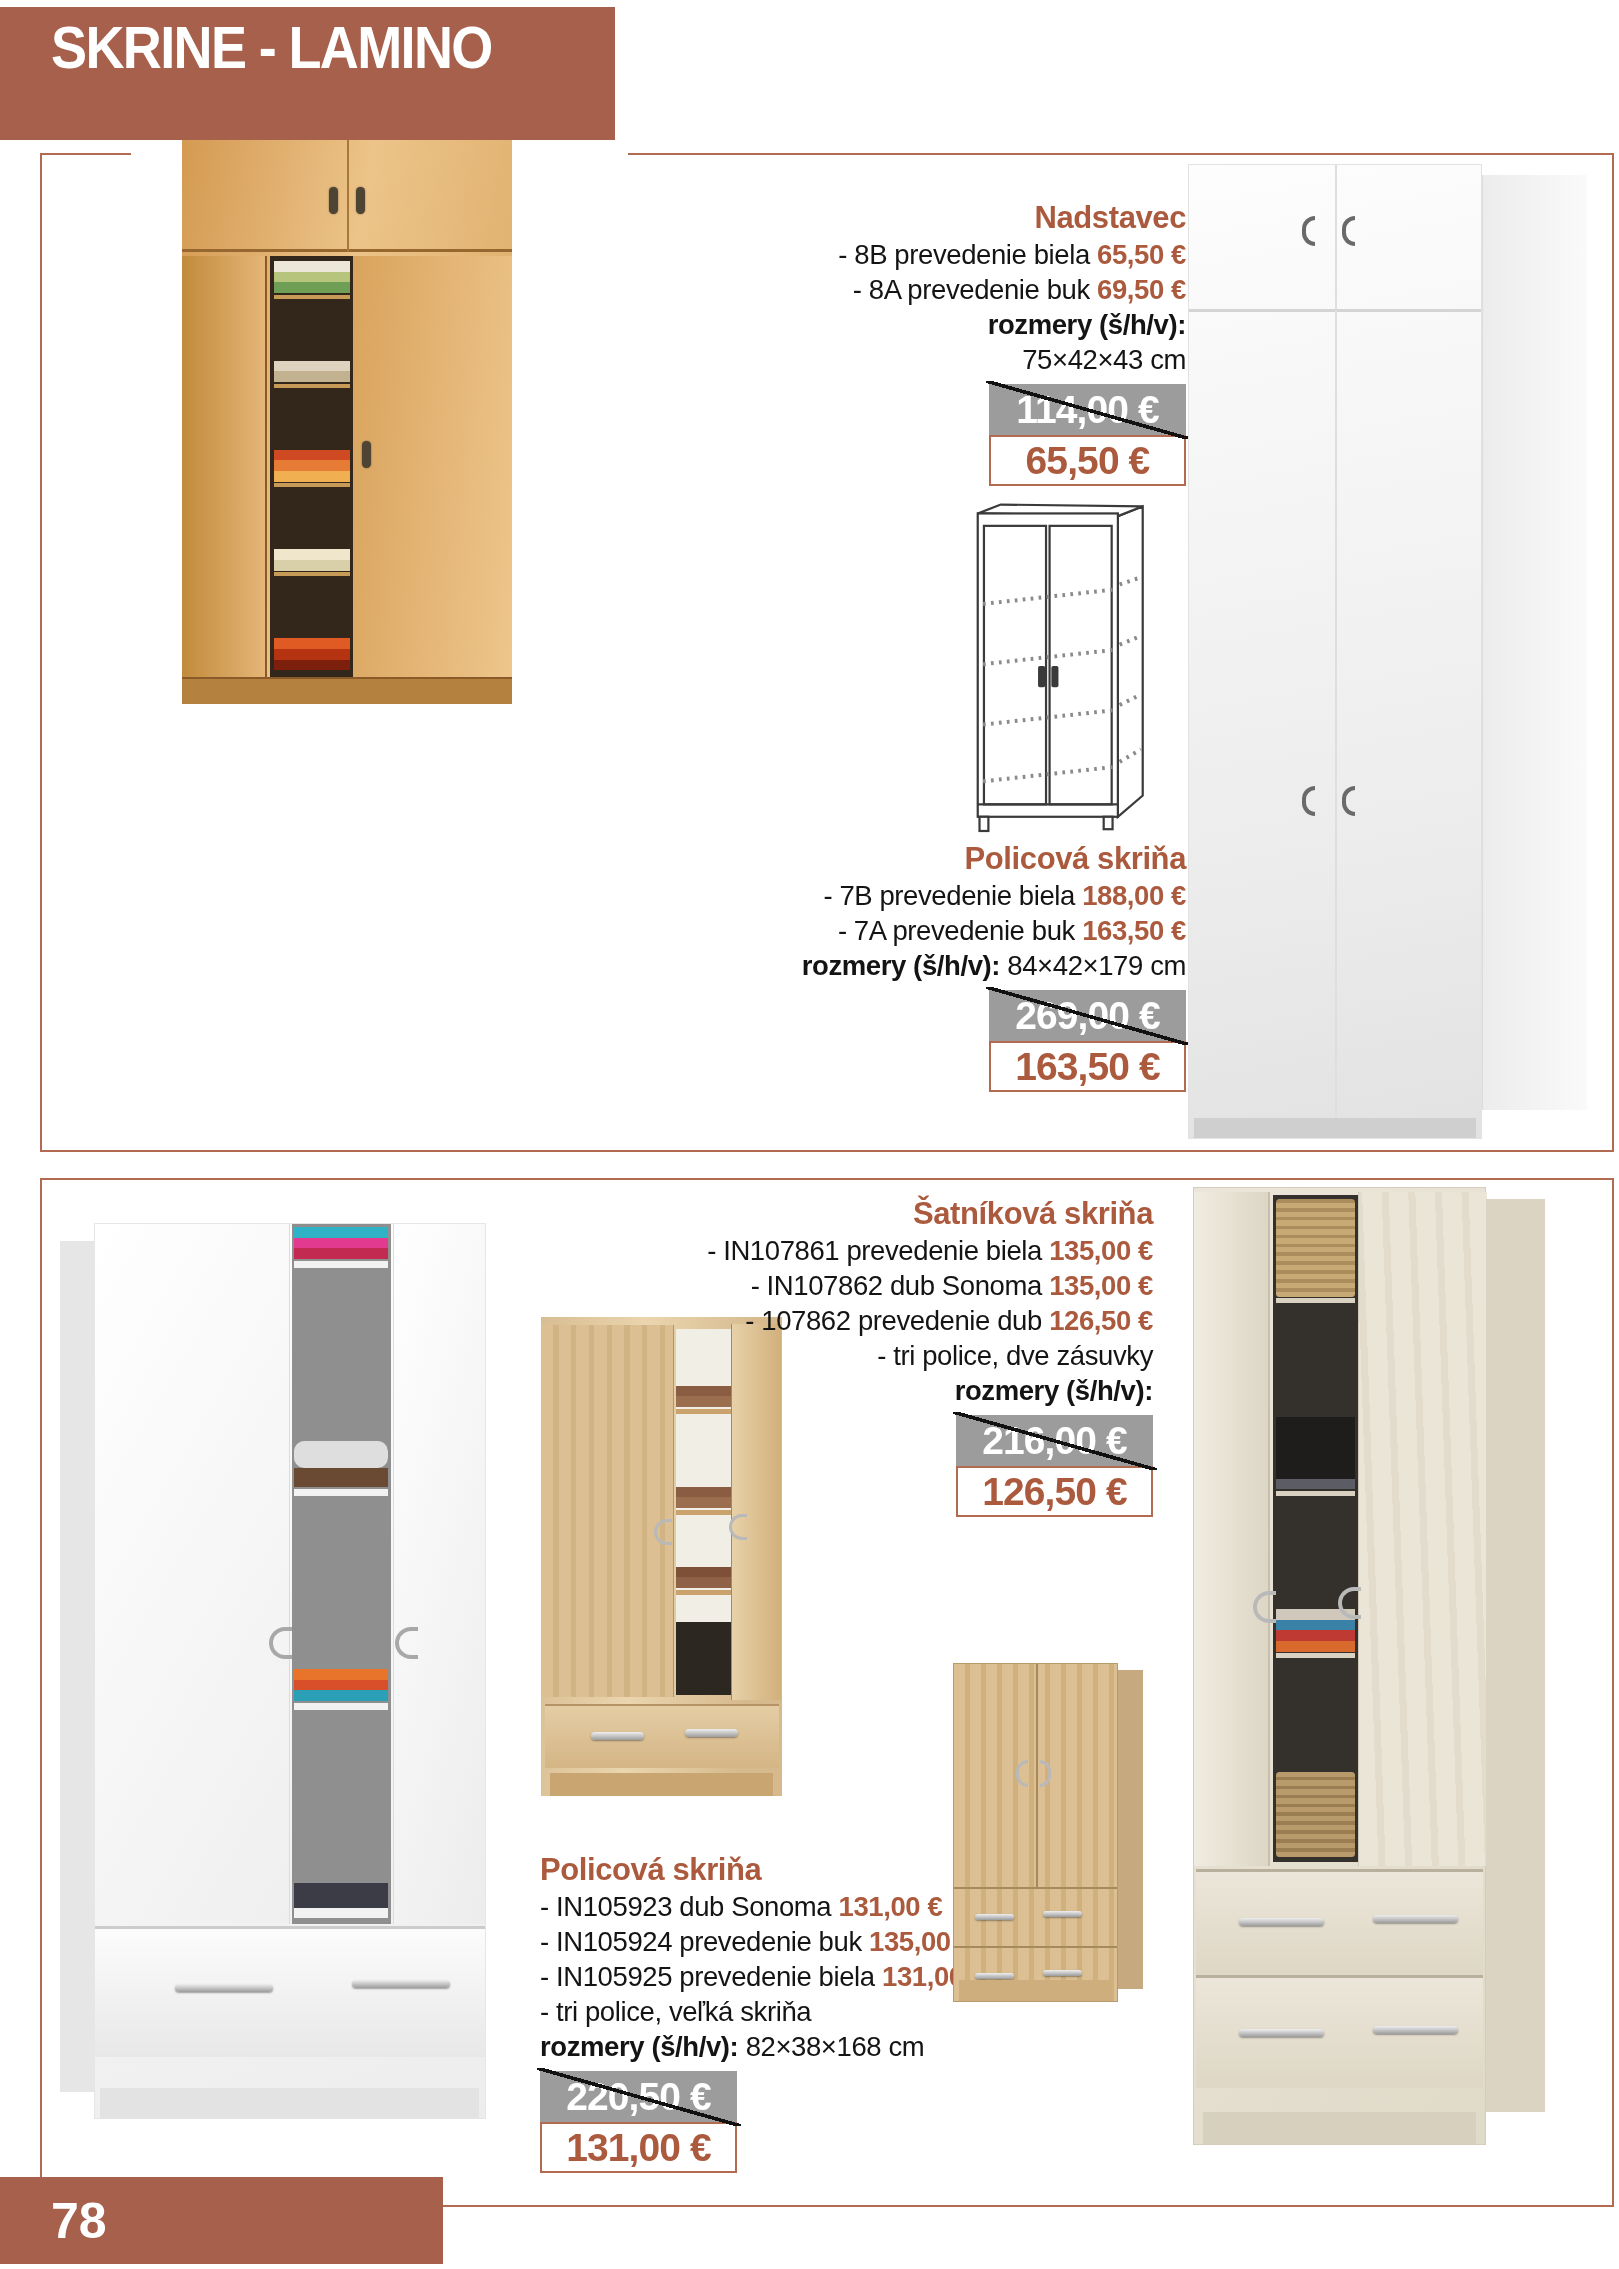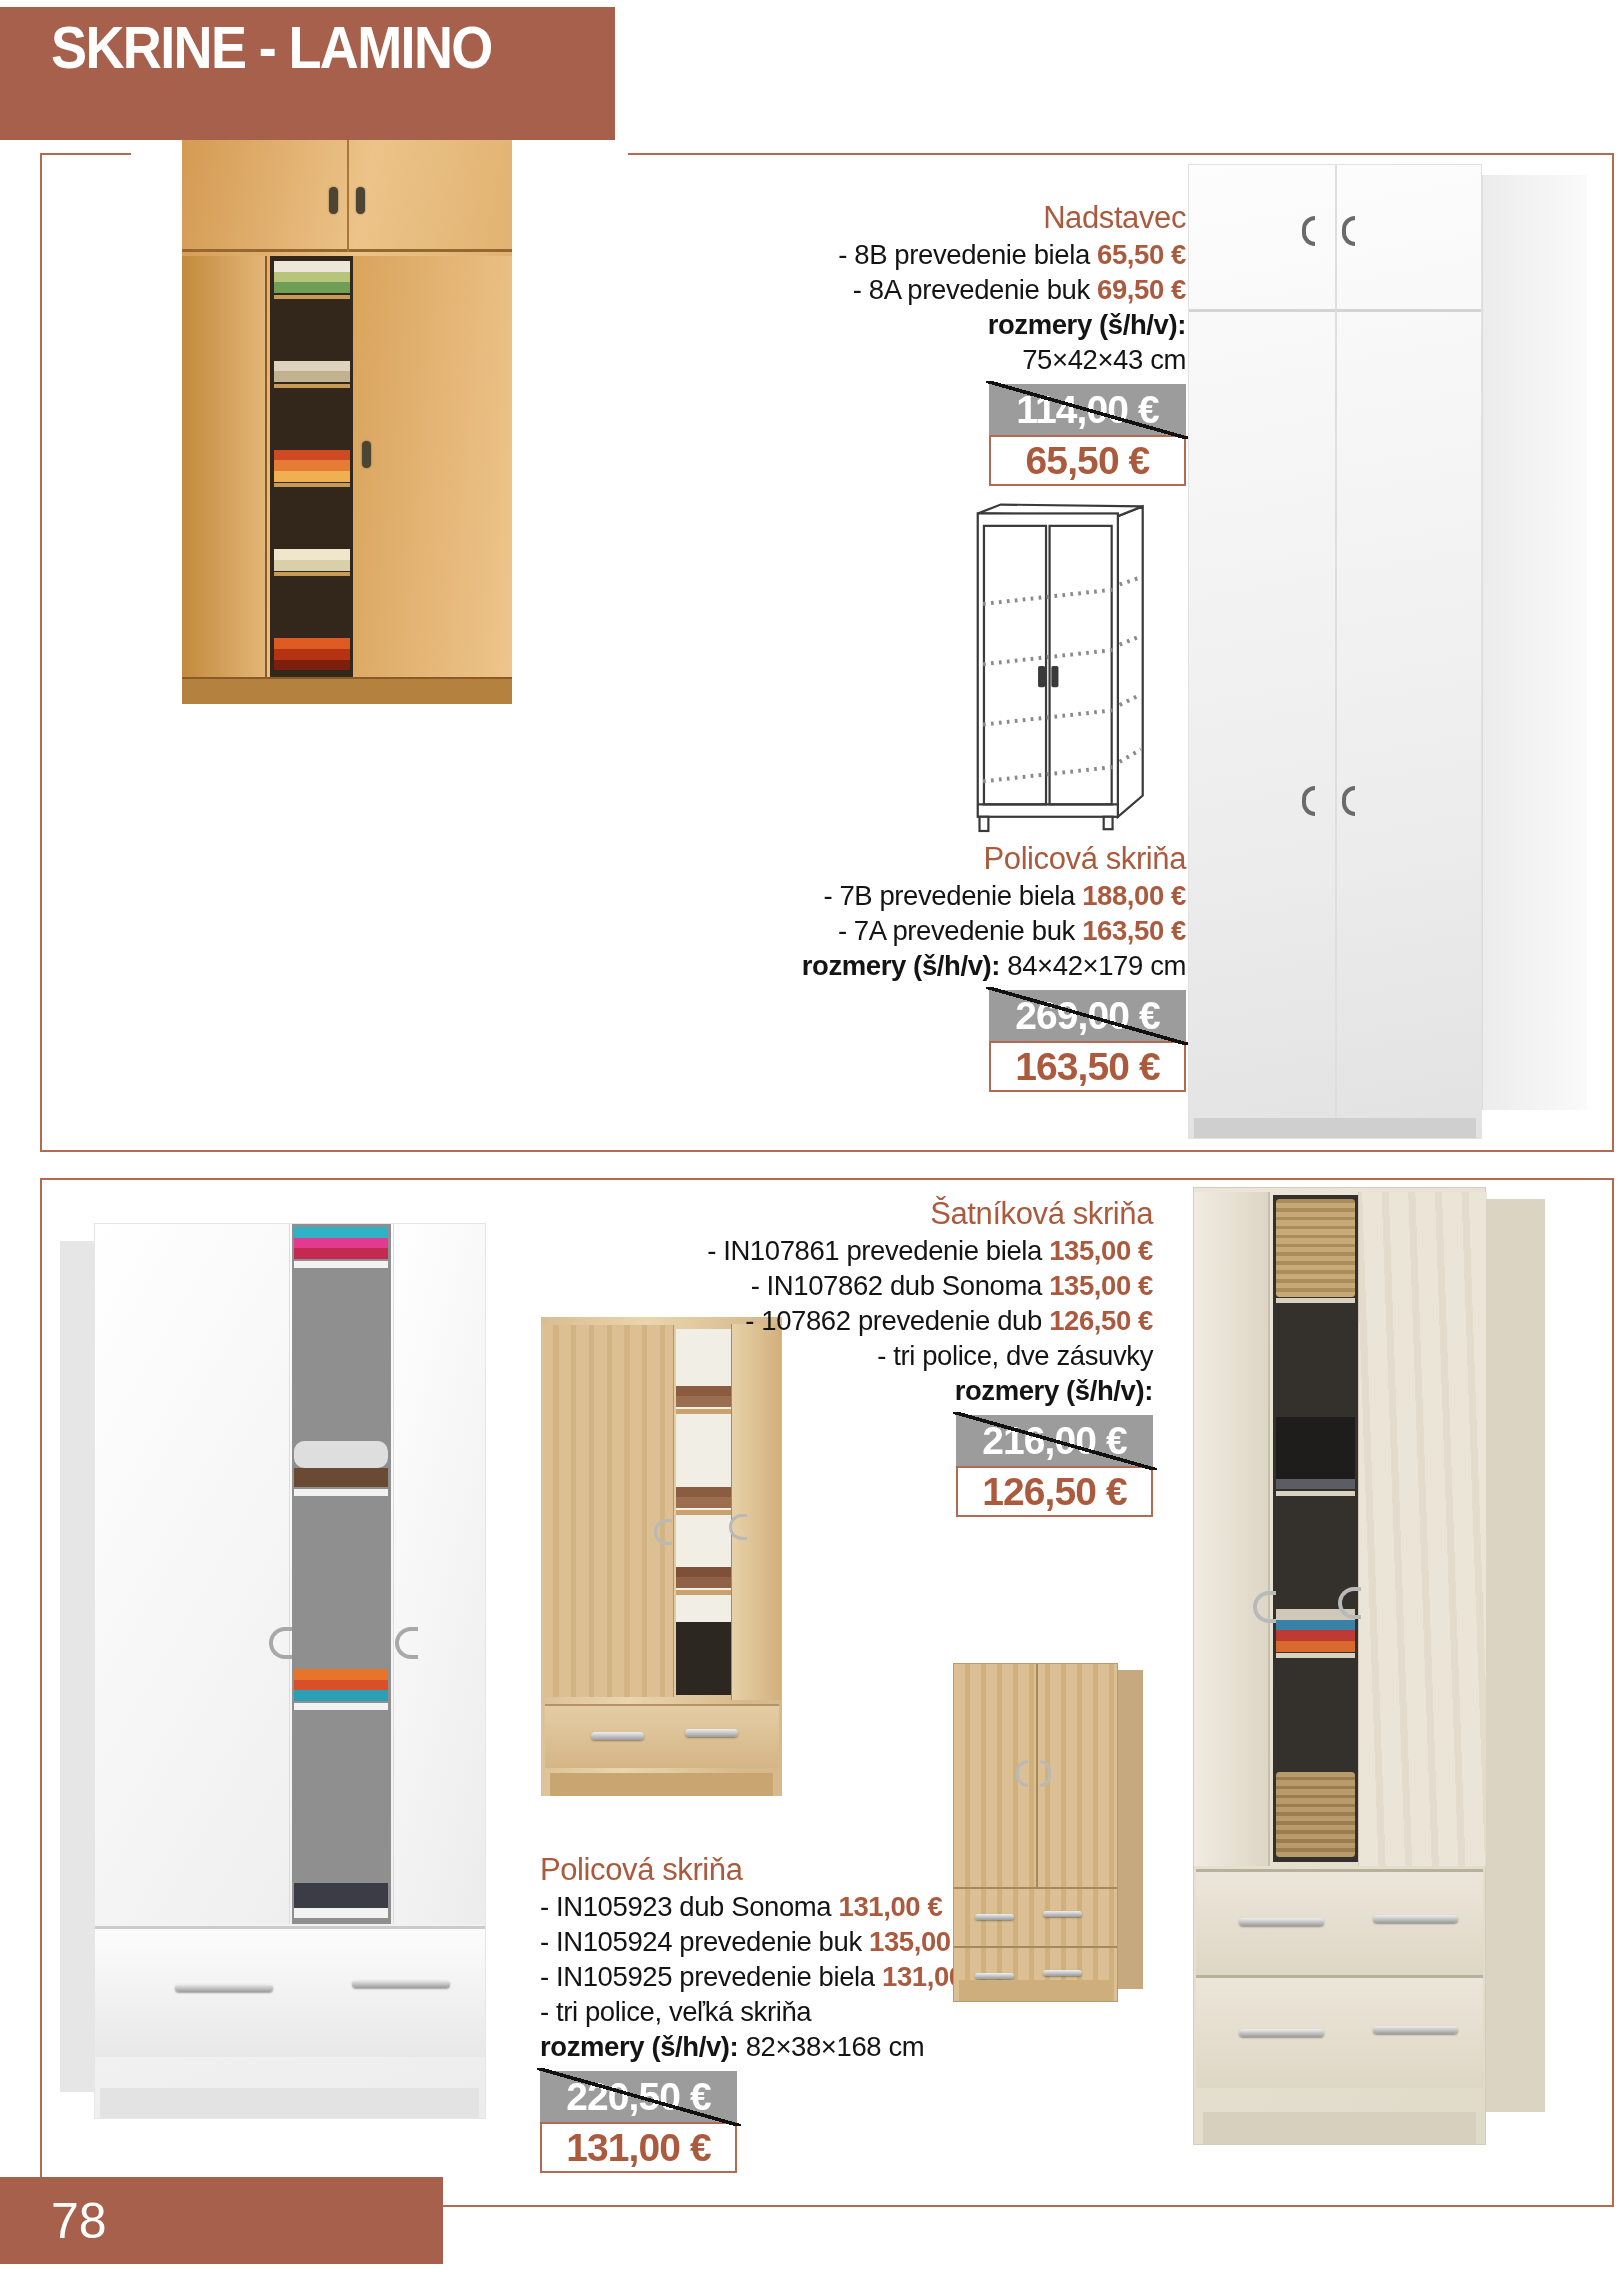--- a/index.html
+++ b/index.html
@@ -13,38 +13,38 @@
   .header-title{font-size:60px;font-weight:bold;letter-spacing:-1.8px;line-height:1;margin-top:10.6px;transform:scaleX(.9);transform-origin:left;white-space:nowrap}
   .header-url{font-size:27.5px;font-weight:bold;letter-spacing:-0.4px;margin-top:2.7px}
 
   
   .panel{position:absolute;left:40px;width:1574px;border:2.7px solid #b26b50;background:#fff}
   .panel-top{top:153px;height:999px}
   .panel-bottom{top:1178px;height:1029px}
 
   
   .prod{position:absolute;letter-spacing:-0.4px}
-  .prod .p-title{font-size:31px;font-weight:normal;color:#ab5a3d;line-height:39px}
+  .prod .p-title{font-size:31px;font-weight:bold;color:#ab5a3d;line-height:39px}
   .prod .p-line{font-size:27.5px;color:#141414;line-height:35px;white-space:nowrap}
   .prod .p-line .price{font-weight:bold;color:#ab5a3d}
   .prod .p-line .blab{font-weight:bold}
   .right-col{text-align:right}
   .left-col{text-align:left}
 
   .price-box{width:197px;height:51px;font-size:39px;font-weight:bold;letter-spacing:-0.9px;
              display:flex;align-items:center;justify-content:center;white-space:nowrap}
   .right-col .price-box{margin-left:auto}
   .old-price{position:relative;background:#9c9c9c;color:#fff;margin-top:7px}
   .old-price::after{content:"";position:absolute;left:-3.5px;right:-3.5px;top:-3.5px;bottom:-3.5px;
       background:linear-gradient(to top right,transparent calc(50% - 1.8px),#111 calc(50% - 1.8px),#111 calc(50% + 1.8px),transparent calc(50% + 1.8px))}
   .new-price{background:#fff;border:2.7px solid #b26b50;color:#ab5a3d}
 
   
   .footer-bar{position:absolute;left:0;top:2177px;width:443px;height:87px;background:#a6604b;z-index:7;display:flex;align-items:center}
-  .page-num{color:#fff;font-size:50px;font-weight:normal;padding-left:51px}
+  .page-num{color:#fff;font-size:50px;font-weight:bold;padding-left:51px}
 
   
   .photo{position:absolute;background:#fff}
   .hd{position:absolute;width:23px;height:32px;border:4.4px solid #b9b9b9;border-right:none;border-radius:16px 0 0 16px;background:transparent}
   .hc{position:absolute;width:13.3px;height:30px;border:4.4px solid #6a6a6a;border-right:none;border-radius:15px 0 0 15px}
   .hbar{position:absolute;height:8px;border-radius:4.4px;background:linear-gradient(#efefef,#9c9c9c);box-shadow:0 0.9px 1.8px rgba(0,0,0,.35)}
   .hdark{position:absolute;width:8.9px;height:26.6px;border-radius:4.4px;background:#4d4434;box-shadow:0 0 1.8px rgba(0,0,0,.5)}
   .stripe{width:100%;height:10.6px}
 
   

